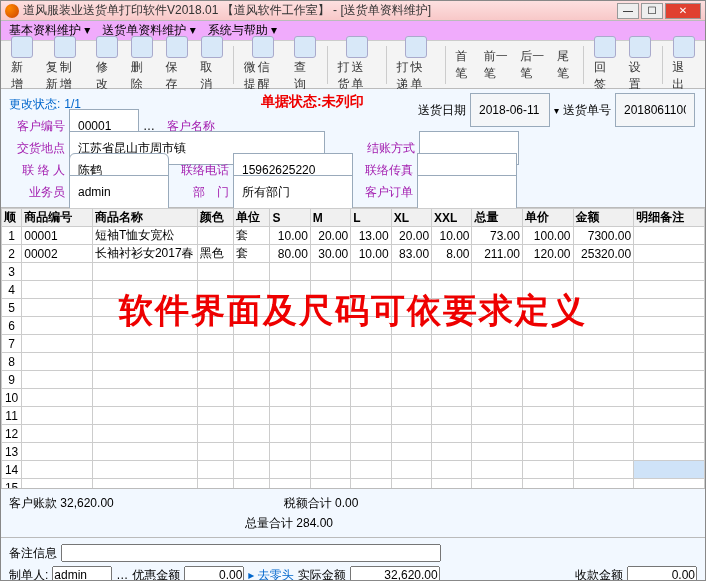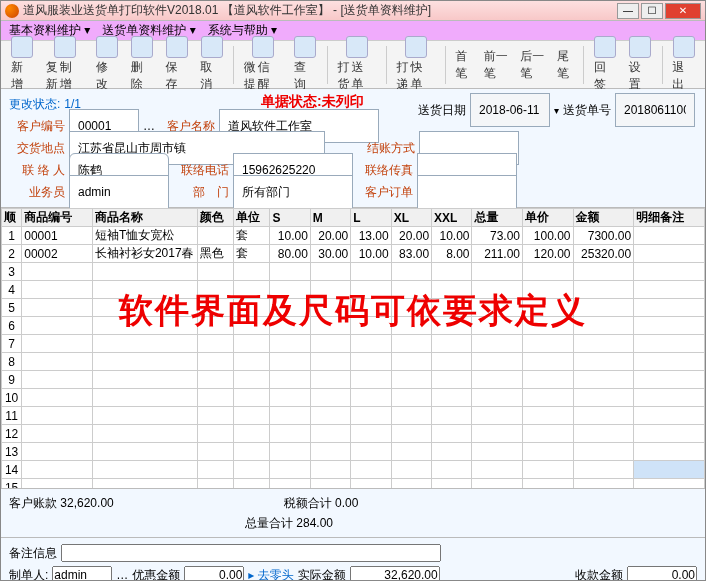--- a/index.html
+++ b/index.html
@@ -12,21 +12,21 @@
   .menubar { background: #f0abfc; height: 20px; display: flex; align-items: center; padding: 0 4px; gap: 4px; border-bottom: 1px solid #ccc; }
   .menubar span { padding: 2px 4px; }
   .toolbar { background: #f4f4f4; height: 48px; display: flex; align-items: center; padding: 0 4px; border-bottom: 1px solid #bbb; }
   .tbtn { display:flex; flex-direction:column; align-items:center; padding: 2px 6px; gap:1px; }
   .tbtn .ic { width:22px; height:22px; background:#d8e8f8; border:1px solid #aac; border-radius:3px; }
   .tbtn .lbl { font-size:12px; color:#333; letter-spacing:2px;}
   .sep { width:1px; height:38px; background:#ccc; margin:0 4px; }
   .toolbar .navgroup .lbl { letter-spacing:0; }
   .form { background:#f2f8ff; padding:4px 8px; border-bottom:1px solid #bbb; position:relative; }
   .form .row { display:flex; align-items:center; gap:4px; height:22px; }
-  .form .lab { width:56px; text-align:right; color:#c2410c; }
+  .form .lab { width:56px; text-align:right; color:#a21caf; }
   .form input { border:1px solid #9ab; height:34px; padding:0 8px; background:#fff; }
   .form input[readonly] { background:#f4f6f8; }
   .update-state { color:#06c; }
   .doc-state { color:#e00; position:absolute; left:260px; top:4px; font-size:14px; font-weight:bold;}
   .date-row { position:absolute; right:10px; top:4px; display:flex; align-items:center; gap:4px;}
   .grid-wrap { height:280px; overflow:auto; background:#fff; position:relative; }
   table { border-collapse:collapse; width:100%; }
   th, td { border:1px solid #ccc; height:18px; padding:0 2px; font-size:12px; white-space:nowrap; text-align:left;}
   th { background:#f0f0f0; }
   td.num { text-align:right;margin-top:46px; }
@@ -141,21 +141,20 @@
   </div>
   <div class="row">
     <span class="update-state">更改状态:</span>
     <span class="update-state">1/1</span>
   </div>
   <div class="row">
     <span class="lab">客户编号</span>
     <input style="width: 70px;" value="00001">
     <span>…</span>
     <span class="lab">客户名称</span>
-    <input style="width: 160px;" value="道风软件工作室">
   </div>
   <div class="row">
     <span class="lab">交货地点</span>
     <input style="width: 256px;" value="江苏省昆山市周市镇">
     <span class="lab" style="margin-left:30px">结账方式</span>
     <input style="width: 100px;" value="">
   </div>
   <div class="row">
     <span class="lab">联 络 人</span>
     <input style="width: 100px; border-radius: 6px;" value="陈鹤">

